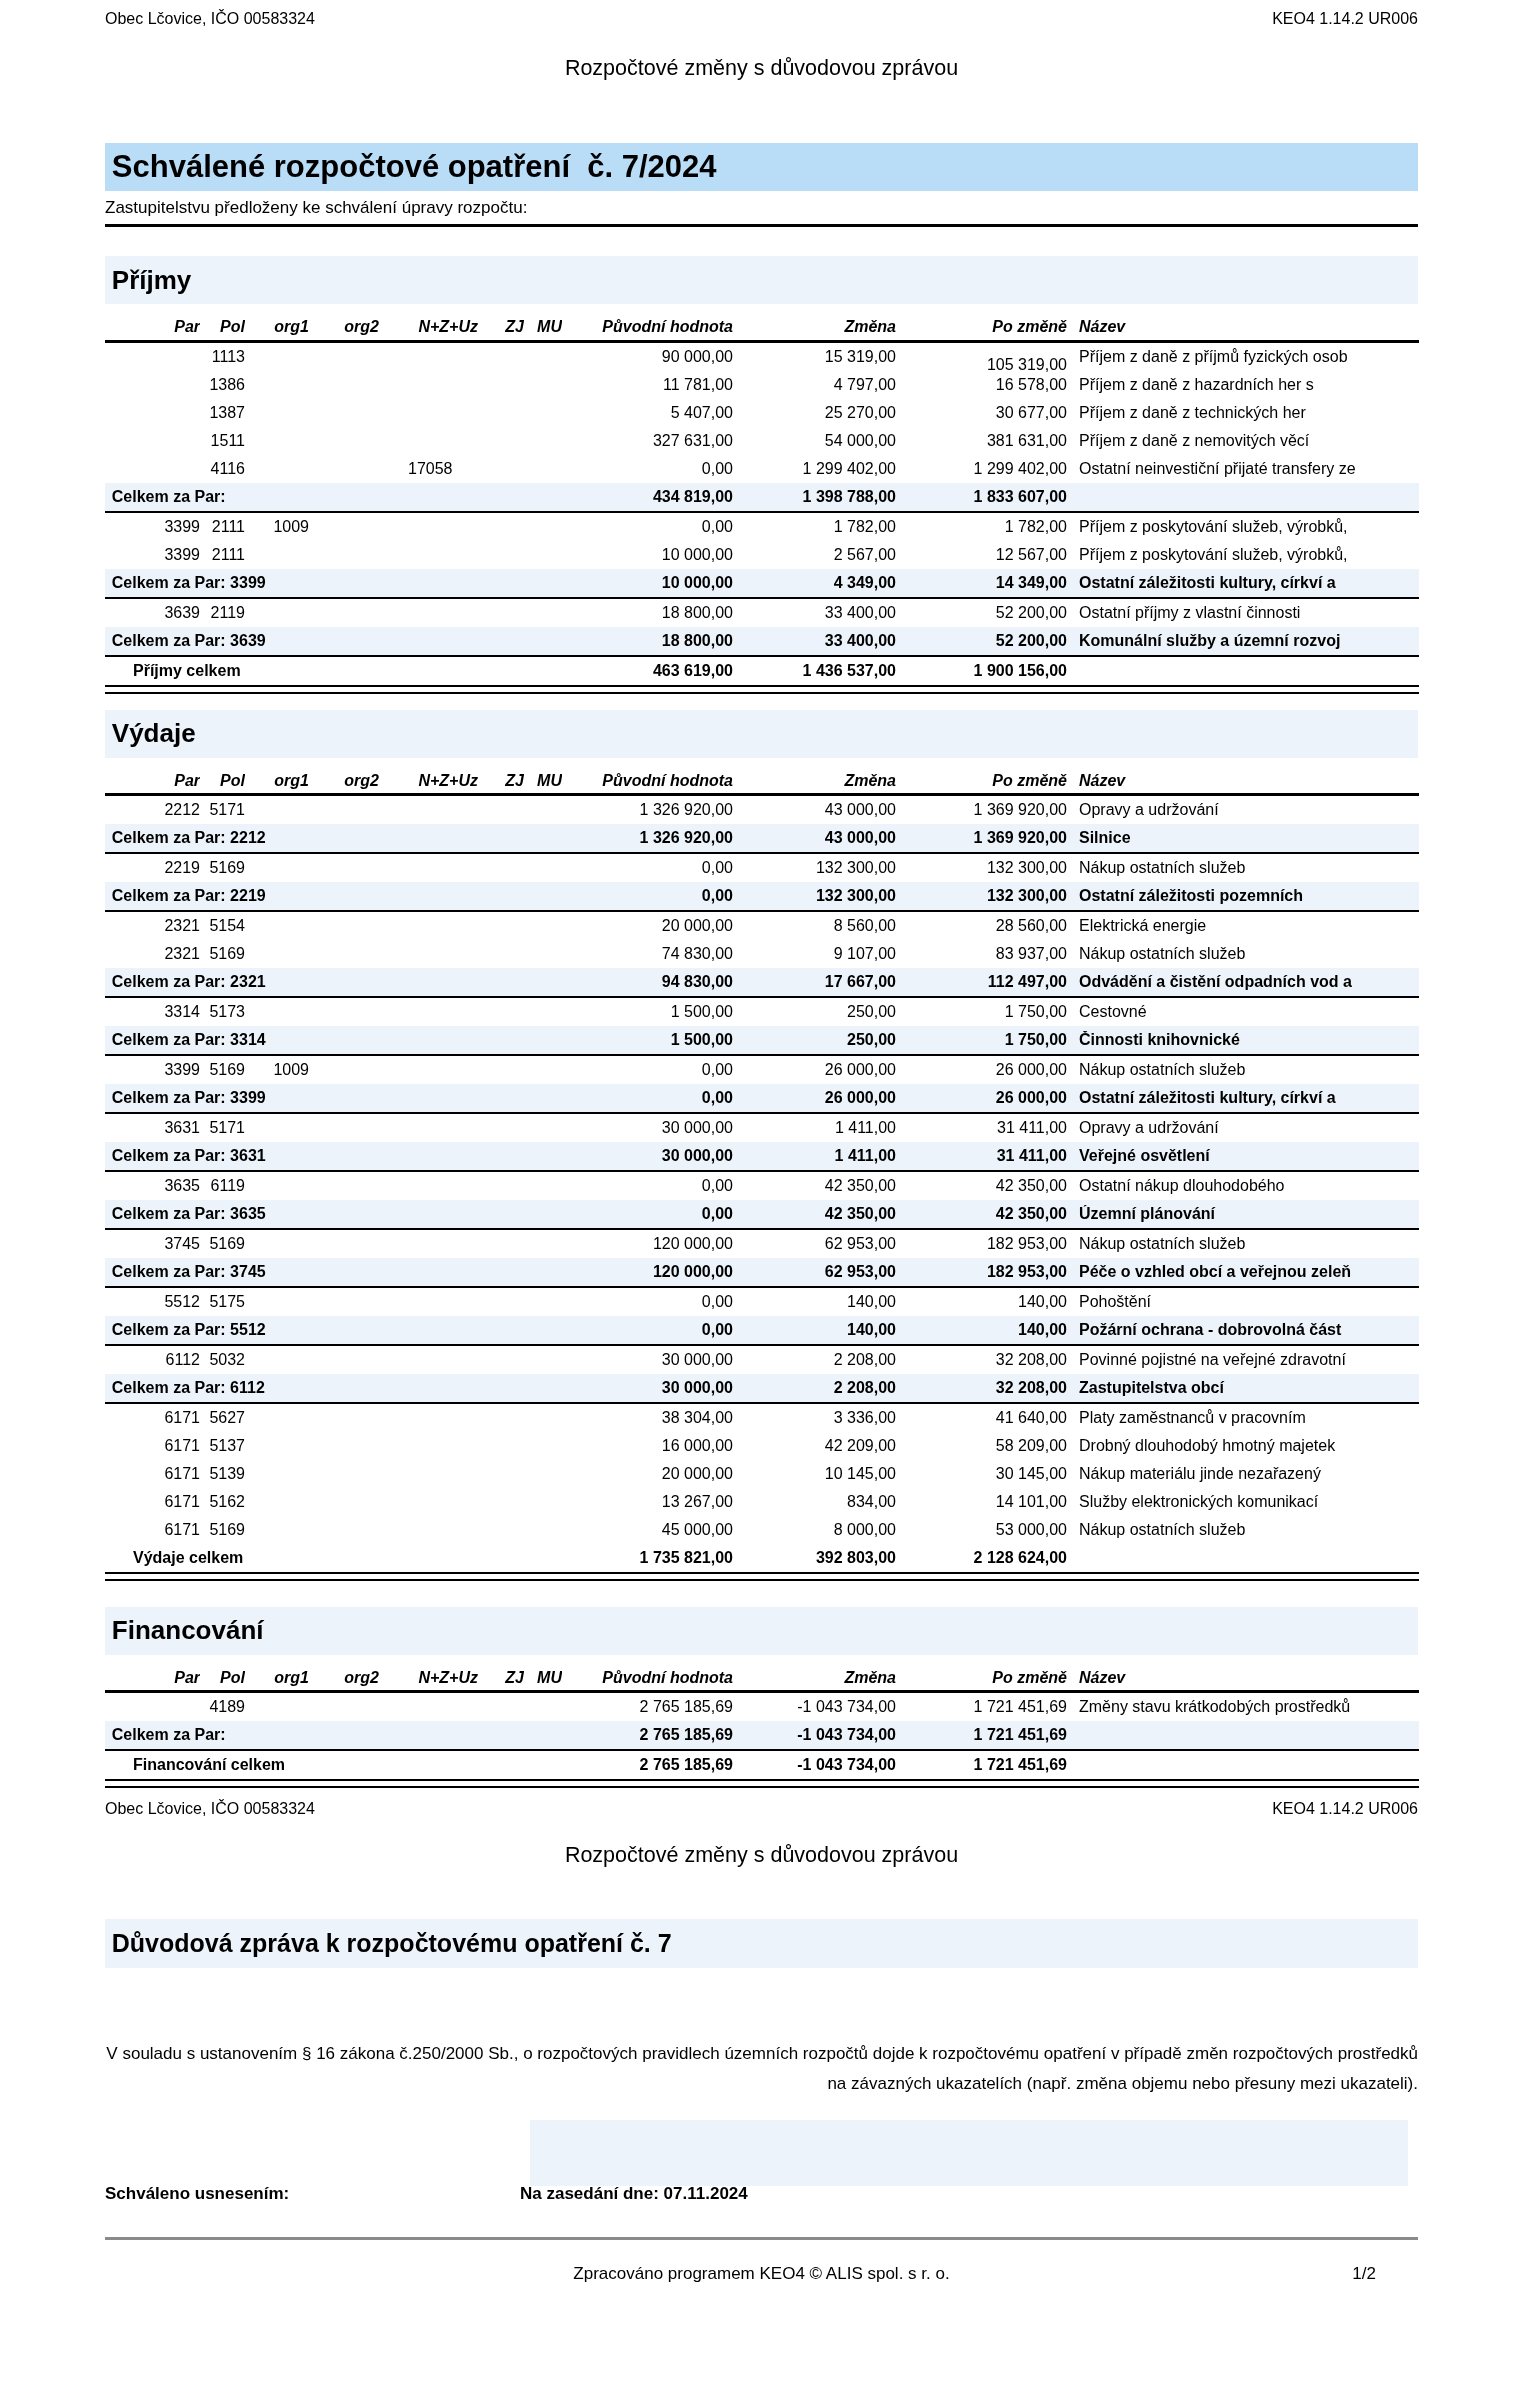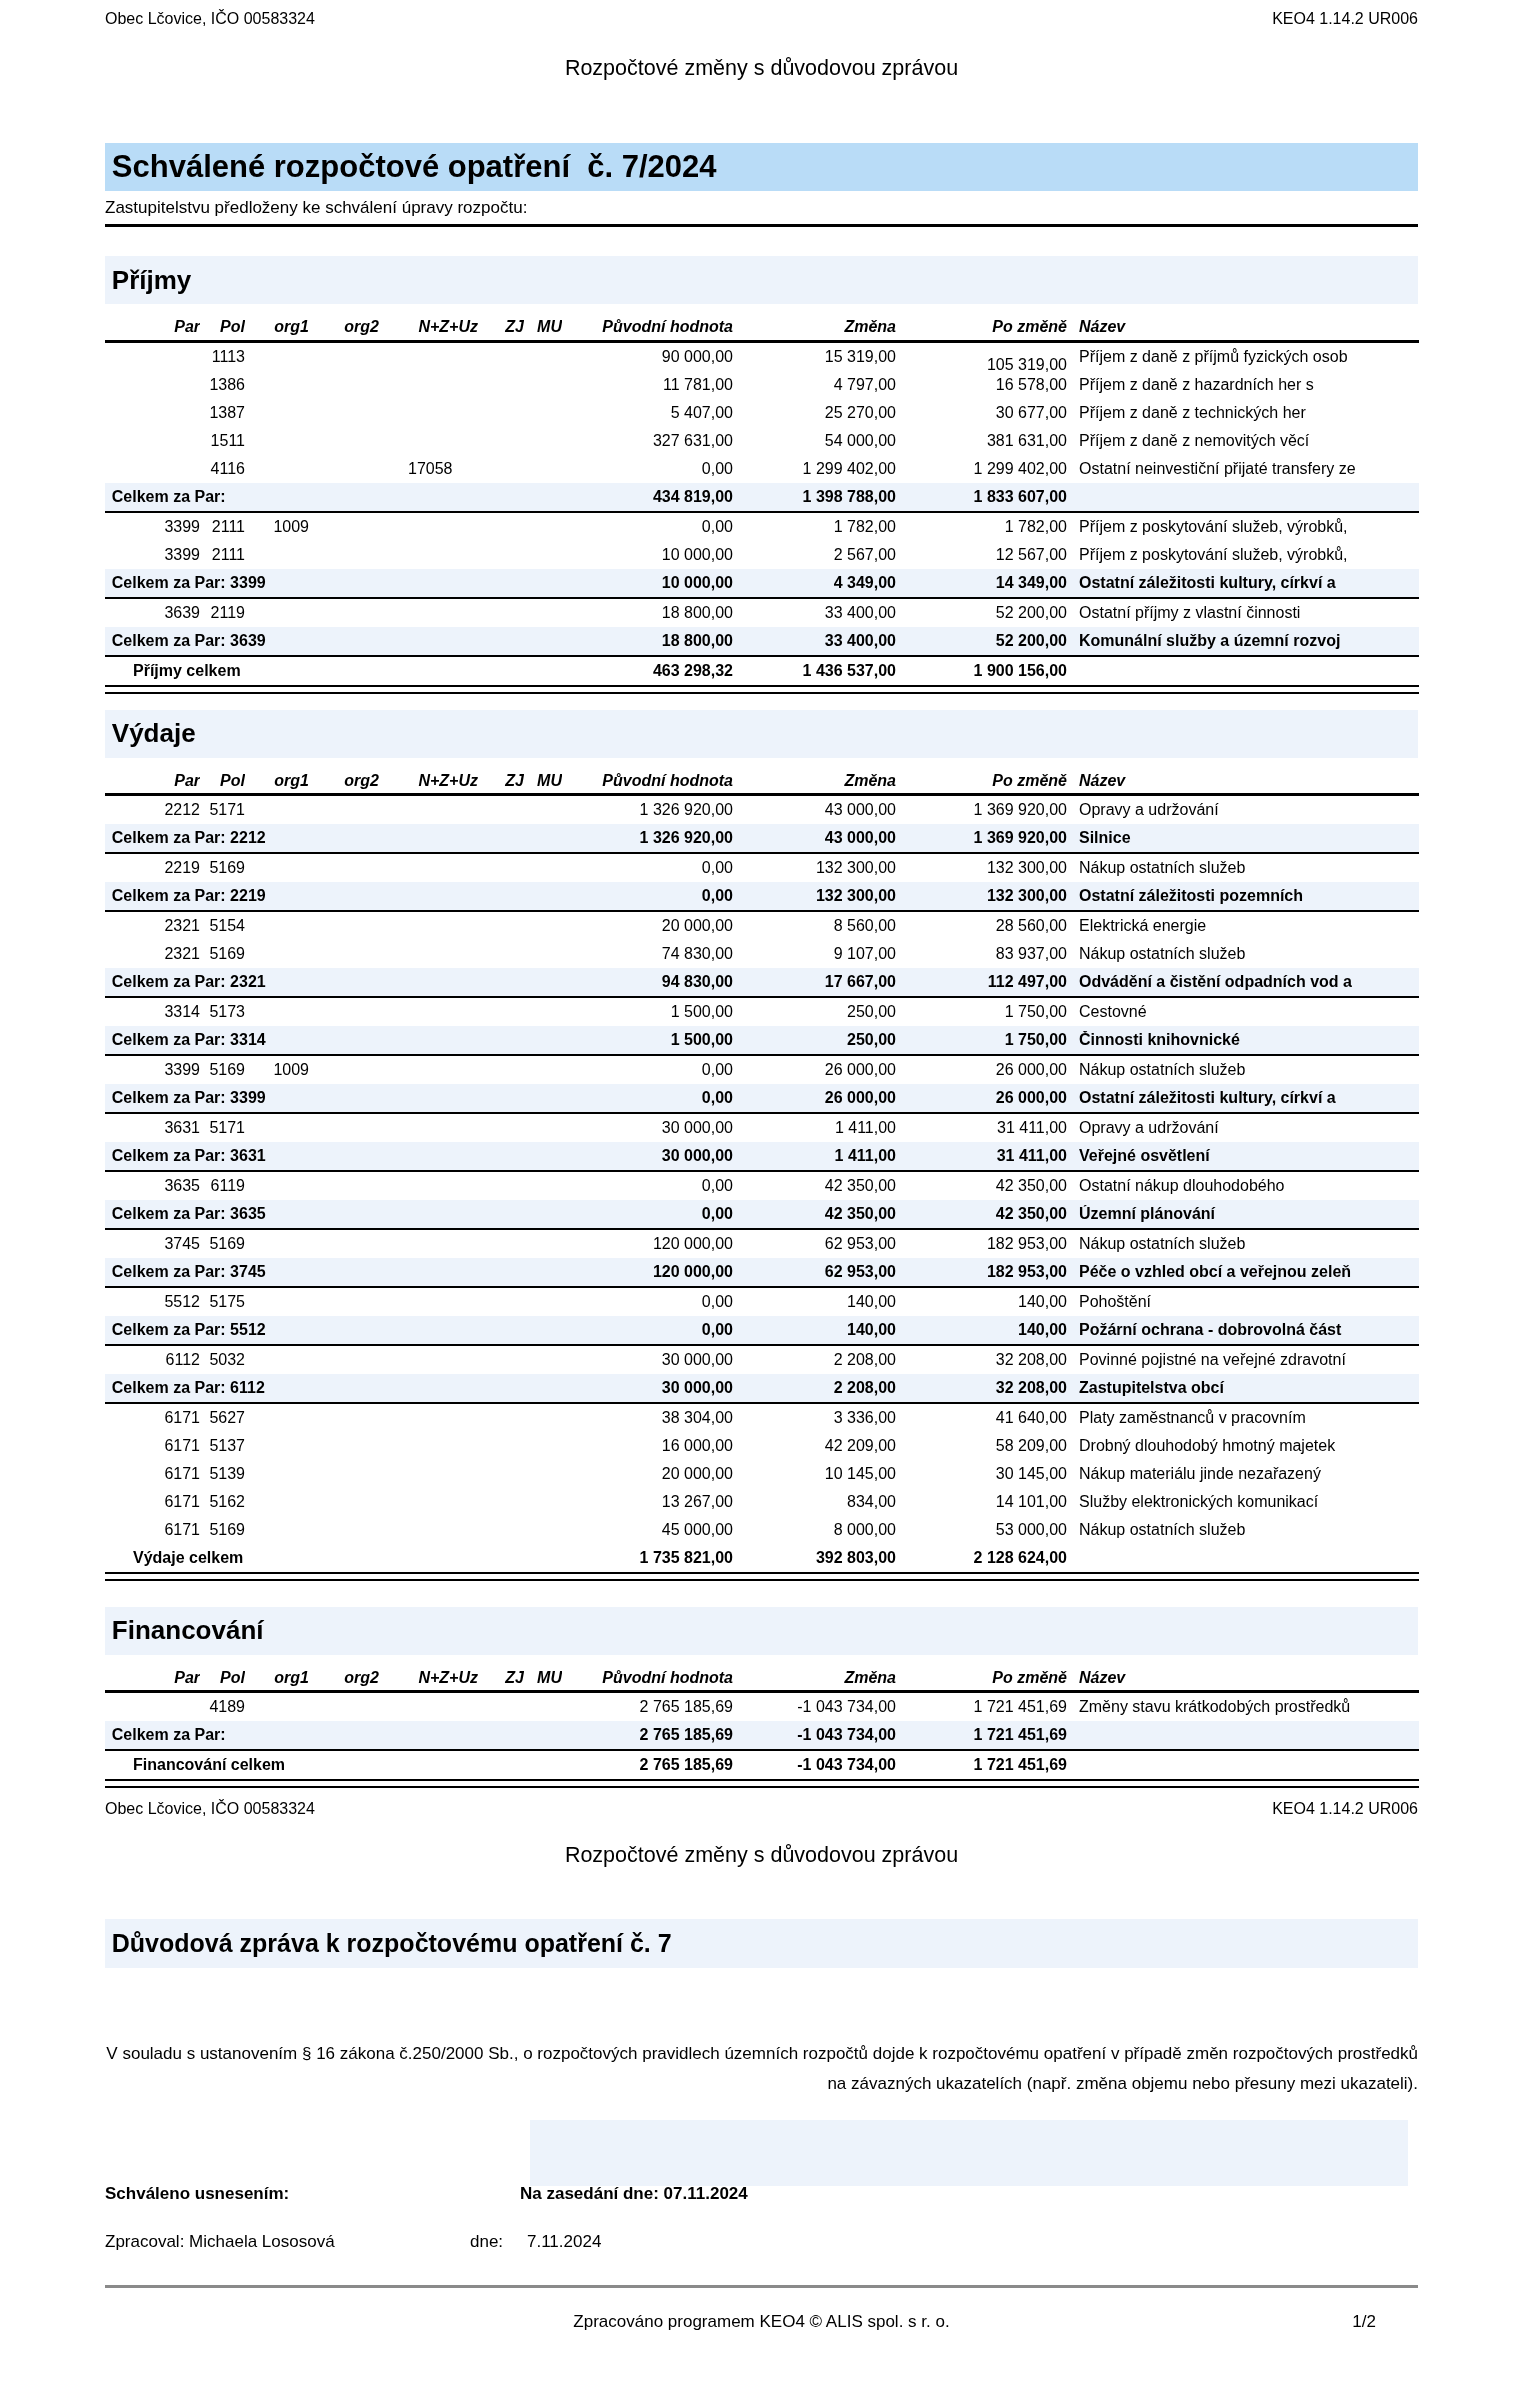--- a/index.html
+++ b/index.html
@@ -221,21 +221,21 @@
         </div>
         <div class="trow subtotal">
           <div class="cell label" style="grid-column: 1 / 8;">Celkem za Par: 3639</div>
           <div class="cell num" style="grid-column: 8;">18 800,00</div>
           <div class="cell num" style="grid-column: 9;">33 400,00</div>
           <div class="cell num" style="grid-column: 10;">52 200,00</div>
           <div class="cell left" style="grid-column: 12;">Komunální služby a územní rozvoj</div>
         </div>
         <div class="trow total">
           <div class="cell label" style="grid-column: 1 / 8;">Příjmy celkem</div>
-          <div class="cell num" style="grid-column: 8;">463 298,32</div>
+          <div class="cell num" style="grid-column: 8;">463 619,00</div>
           <div class="cell num" style="grid-column: 9;">1 436 537,00</div>
           <div class="cell num" style="grid-column: 10;">1 900 156,00</div>
           <div class="cell left" style="grid-column: 12;"></div>
         </div>
         <div class="dbl-rule"></div>
       </div>
   </section>
 
   <section>
     <div class="band-section mt-vydaje">Výdaje</div>
@@ -598,25 +598,20 @@
 
   <div class="band-report">Důvodová zpráva k rozpočtovému opatření č. 7</div>
 
   <div class="closing">
     <div class="para">V souladu s ustanovením § 16 zákona č.250/2000 Sb., o rozpočtových pravidlech územních rozpočtů dojde k rozpočtovému opatření v případě změn rozpočtových prostředků na závazných ukazatelích (např. změna objemu nebo přesuny mezi ukazateli).</div>
     <div class="highlight-field"></div>
     <div class="approval">
       <span class="lab">Schváleno usnesením:</span>
       <span>Na zasedání dne: 07.11.2024</span>
     </div>
-    <div class="prepared">
-      <span class="lab">Zpracoval: Michaela Lososová</span>
-      <span class="dlab">dne:</span>
-      <span>7.11.2024</span>
-    </div>
   </div>
 
   <div class="footer-rule"></div>
 
   <div class="footer">
     <span>Zpracováno programem KEO4 © ALIS spol. s r. o.</span>
     <span class="pagenum">1/2</span>
   </div>
 
 </div>

